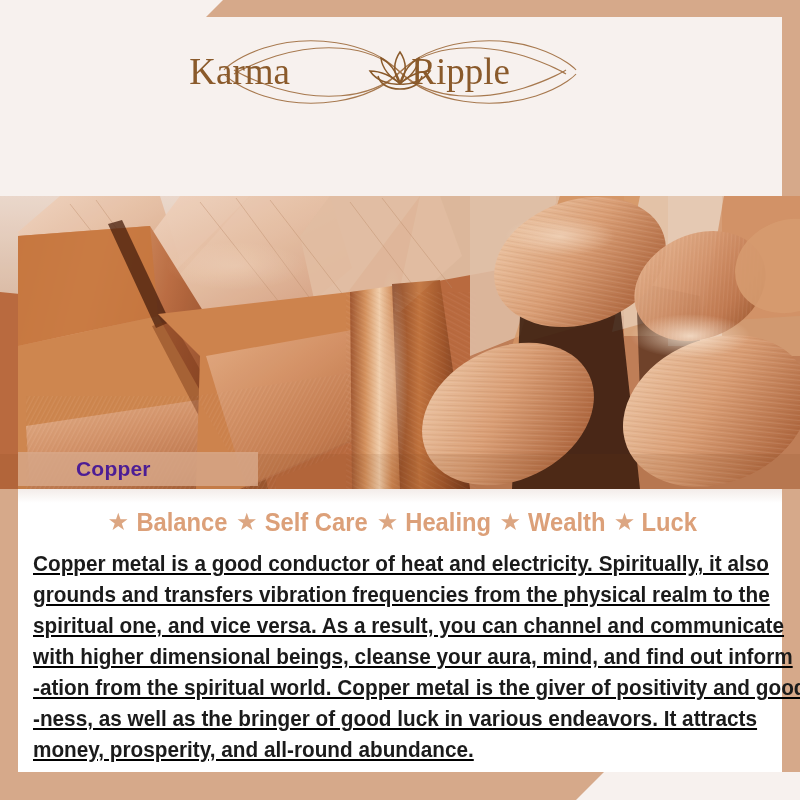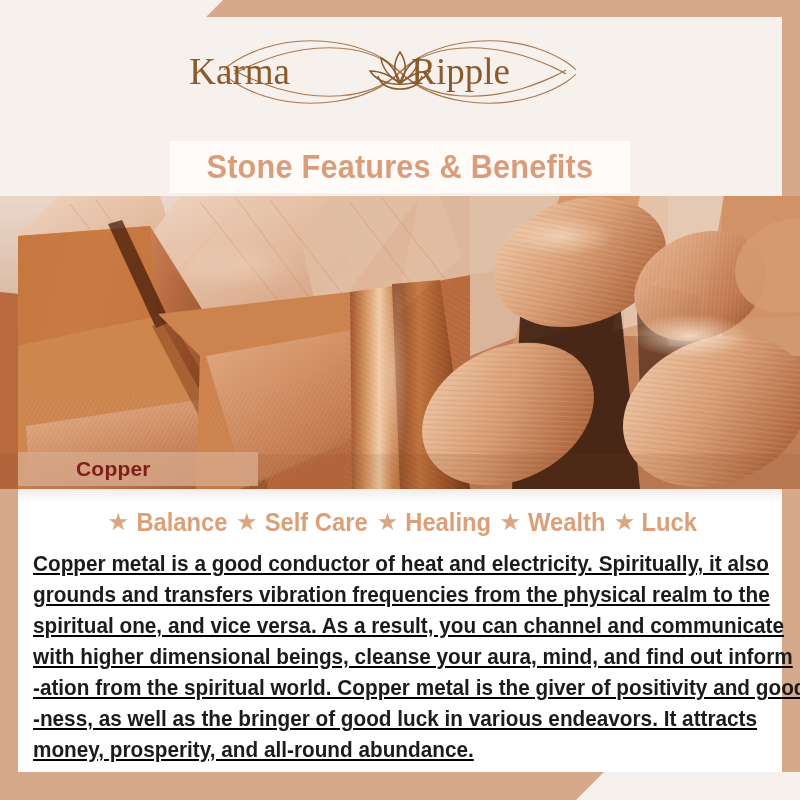--- a/index.html
+++ b/index.html
@@ -67,21 +67,21 @@
 
   #photo-caption{
     position:absolute;left:18px;top:452px;
     width:240px;height:34px;
     background:rgba(216,168,138,.82);
     display:flex;align-items:center;
     z-index:5;
   }
   #photo-caption-text{
     margin-left:58px;
-    color:#7f1d1d;
+    color:#4c1d95;
     font-weight:bold;
     font-size:21px;
     letter-spacing:.2px;
   }
 
   
   #content{
     position:absolute;left:18px;top:489px;width:764px;height:283px;
     background:#ffffff;
   }
@@ -155,23 +155,20 @@
         <path d="M210 57 C 220 52, 228 42, 229 32 C 221 36, 213 46, 210 57 Z"></path>
         <path d="M210 58 C 198 59, 186 54, 180 45 C 190 45, 203 50, 210 58 Z"></path>
         <path d="M210 58 C 222 59, 234 54, 240 45 C 230 45, 217 50, 210 58 Z"></path>
         <path d="M188 50 C 190 58, 198 63, 210 63 C 222 63, 230 58, 232 50"></path>
       </g>
       <text x="100" y="58" text-anchor="end" font-family="'Liberation Serif', serif" font-size="37" fill="#8a5a2b">Karma</text>
       <text x="320" y="58" text-anchor="end" font-family="'Liberation Serif', serif" font-size="37" fill="#8a5a2b">Ripple</text>
     </svg>
   </div>
 
-  <div id="title-banner">
-    <span id="title-text">Stone Features &amp; Benefits</span>
-  </div>
 
   <div id="photo">
     <svg viewBox="0 0 800 293" preserveAspectRatio="none">
       <defs>
         <linearGradient id="gBarA" x1="0" y1="0" x2="1" y2="0">
           <stop offset="0%" stop-color="#b8estop"></stop>
         </linearGradient>
         <linearGradient id="gFaceL" x1="0" y1="0" x2="1" y2="0.3">
           <stop offset="0%" stop-color="#c27a4e"></stop>
           <stop offset="35%" stop-color="#e0a478"></stop>

